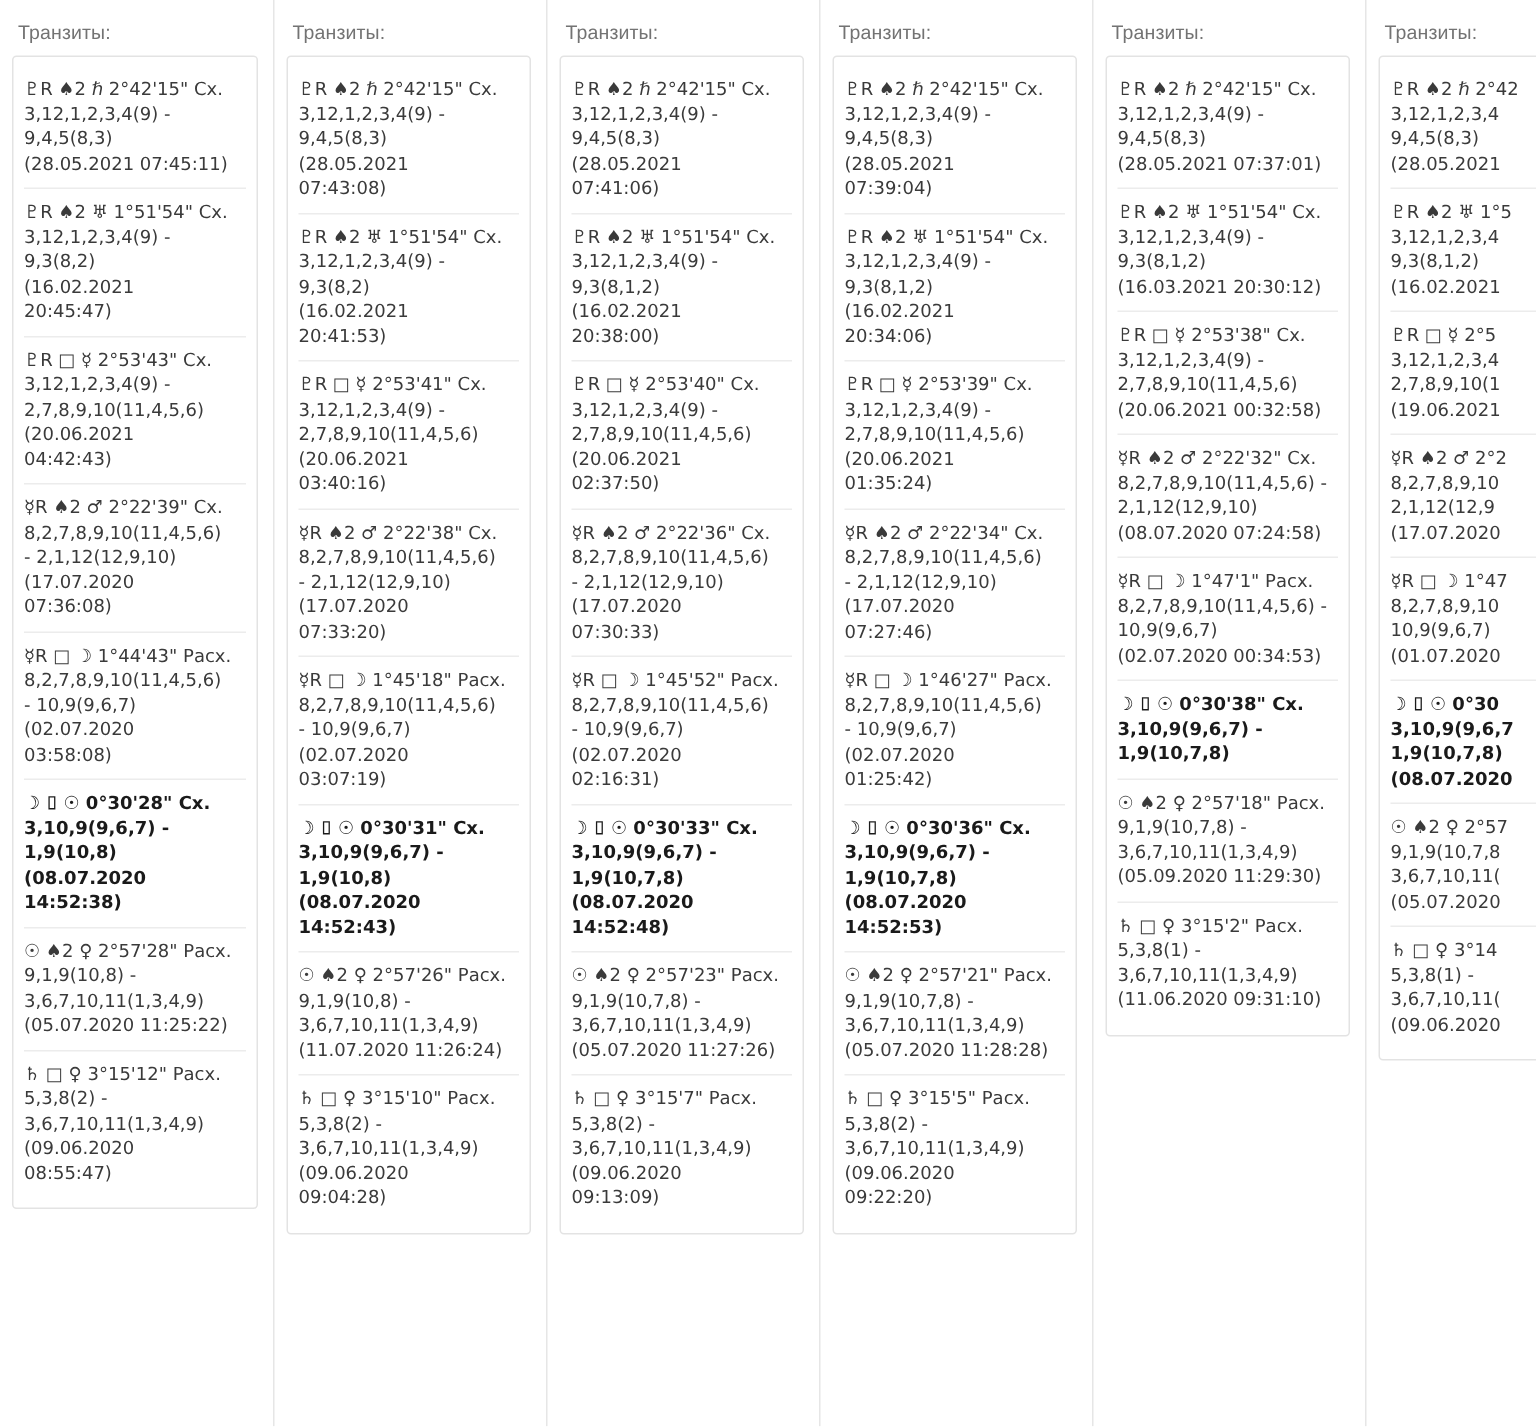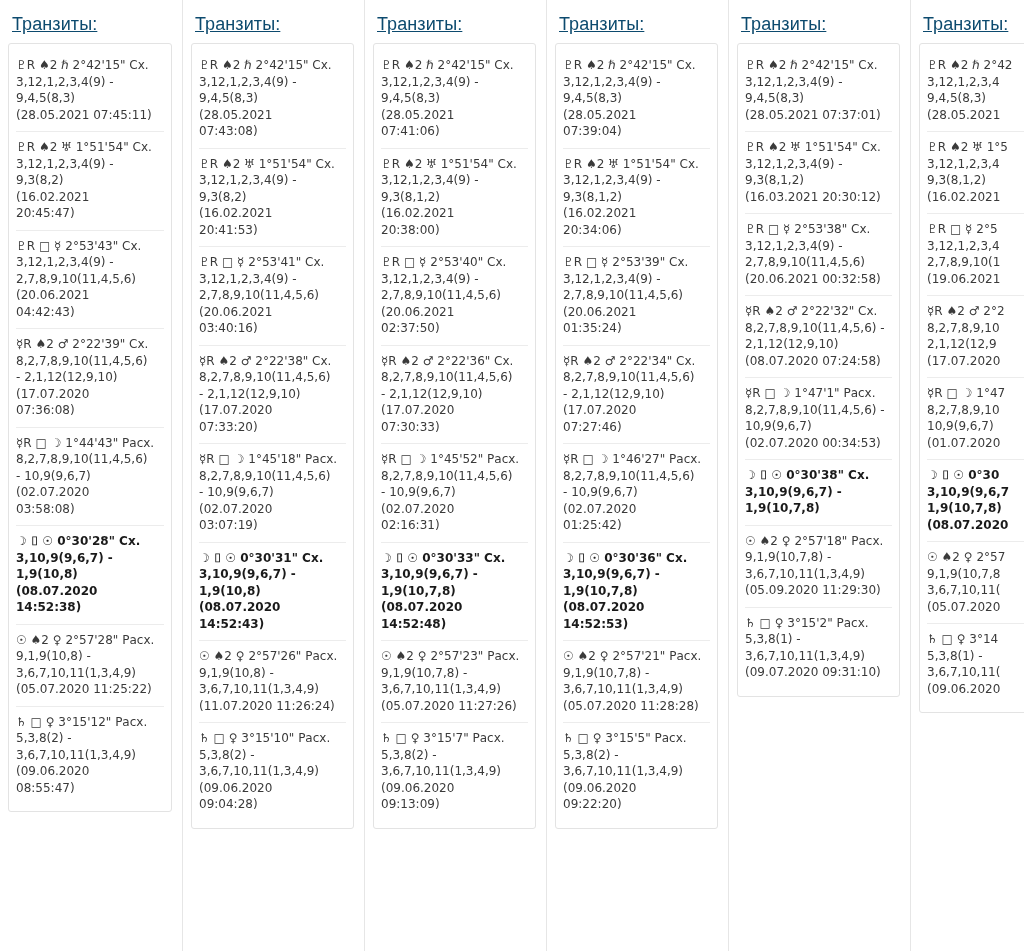--- a/index.html
+++ b/index.html
@@ -24,25 +24,24 @@
     box-sizing: border-box;
     padding: 0 10px 0 8px;
     border-left: 1px solid #e6e6e6;
     position: relative;
     min-height: 951px;
   }
   .column:first-child {
     border-left: none;
   }
   .col-title {
-    font-size: 18px;
-    color: #0c4a6e;
+    font-size: 13px;
+    color: #737373;
     padding: 14px 0 8px 4px;
     letter-spacing: 0.1px;
-    text-decoration: underline;
   }
   .card {
     border: 1px solid #e3e3e3;
     border-radius: 3px;
     background: #ffffff;
     padding: 6px 7px 7px 7px;
     box-sizing: border-box;
   }
   .entry {
     font-size: 12px;
@@ -350,21 +349,21 @@
         <div class="entry">
           <span class="ln glyph">☉ ♠2 ♀ 2°57'18" Расх.</span>
           <span class="ln glyph">9,1,9(10,7,8) -</span>
           <span class="ln glyph">3,6,7,10,11(1,3,4,9)</span>
           <span class="ln glyph">(05.09.2020 11:29:30)</span>
         </div>
         <div class="entry">
           <span class="ln glyph">♄ □ ♀ 3°15'2" Расх.</span>
           <span class="ln glyph">5,3,8(1) -</span>
           <span class="ln glyph">3,6,7,10,11(1,3,4,9)</span>
-          <span class="ln glyph">(09.07.2020 09:31:10)</span>
+          <span class="ln glyph">(11.06.2020 09:31:10)</span>
         </div>
       </div>
     </div>
     <div class="column">
       <div class="col-title">Транзиты:</div>
       <div class="card">
         <div class="entry">
           <span class="ln glyph">♇R ♠2 ℏ 2°42</span>
           <span class="ln glyph">3,12,1,2,3,4</span>
           <span class="ln glyph">9,4,5(8,3)</span>

